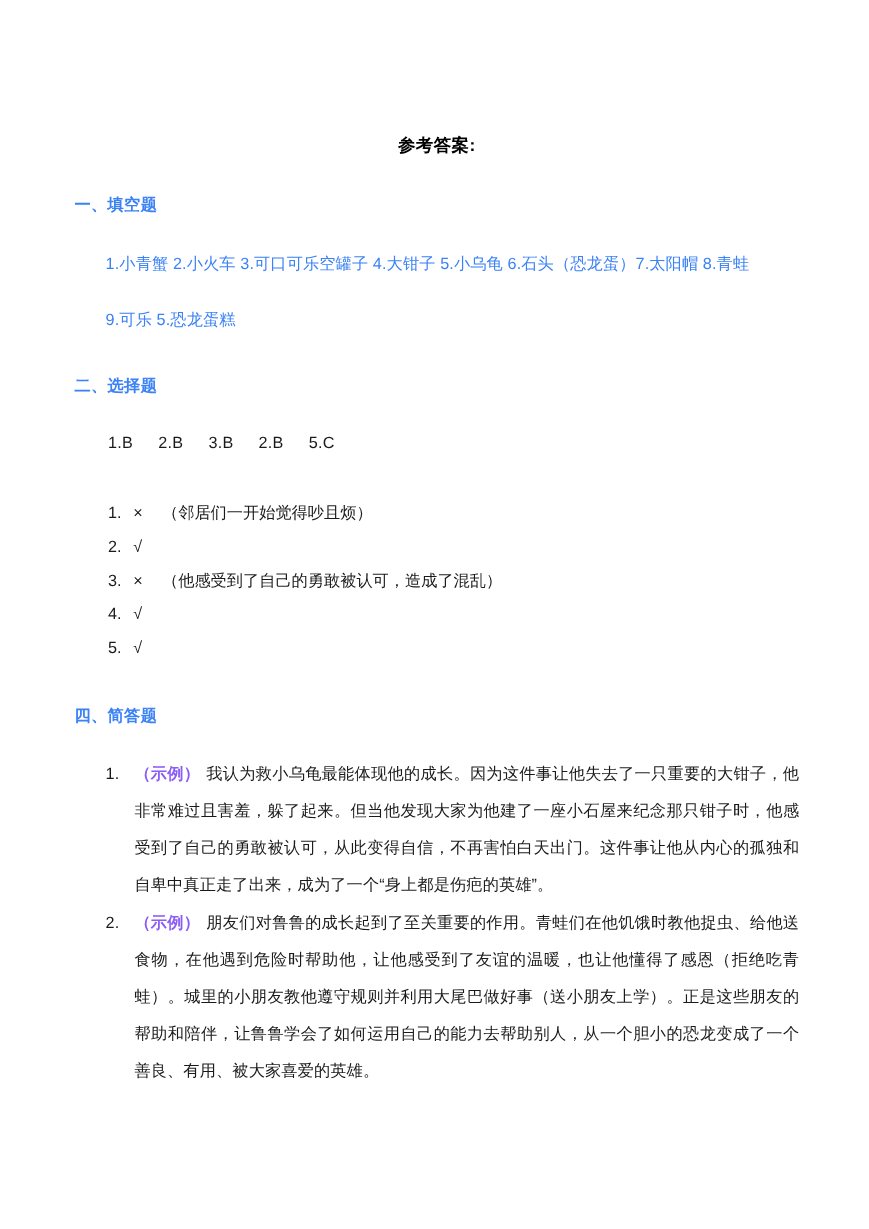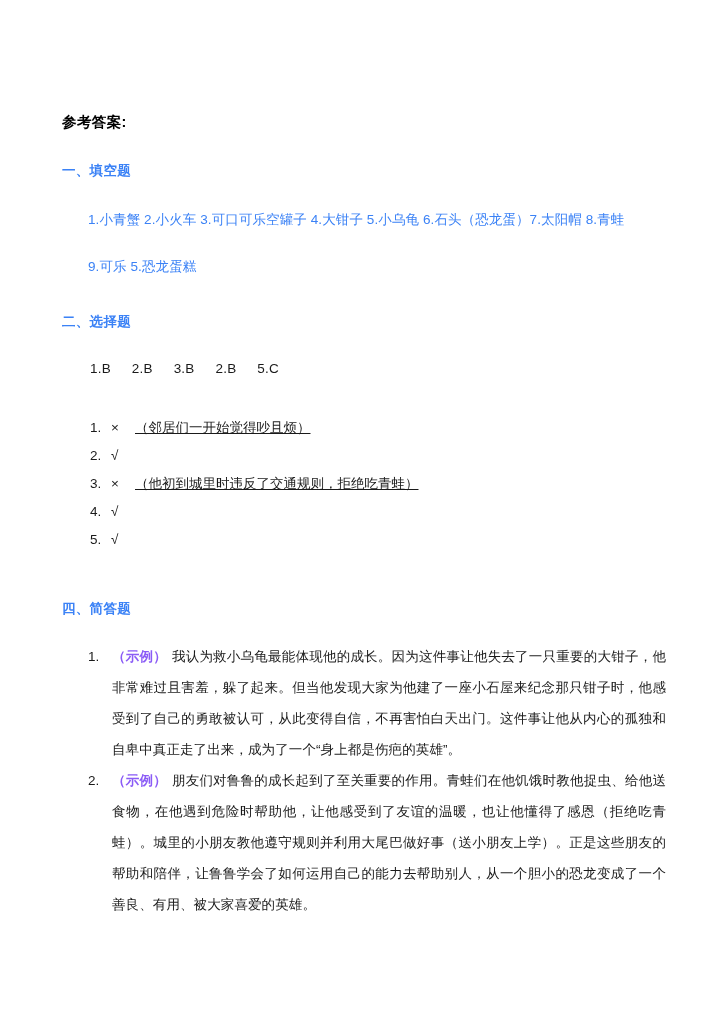--- a/index.html
+++ b/index.html
@@ -24,20 +24,21 @@
   }
 
   
   .doc-title {
     font-size: 14.5px;
     font-weight: bold;
     color: #000000;
     letter-spacing: 0.4px;
     margin: 0 0 30px 0;
     line-height: 1.4;
+    text-align: center;
   }
 
   
   .section {
     margin: 0;
   }
   .section-heading {
     font-size: 13.5px;
     font-weight: bold;
     color: #3b82f6;
@@ -65,22 +66,21 @@
     line-height: 30px;
     letter-spacing: 0.2px;
   }
   .choice-item {
     margin-right: 17px;
   }
   .choice-item:last-child { margin-right: 0; margin-top: 11px; }
 
   
   .judge-list {
-    margin: 0 0 16px 28px;
-    text-decoration: underline;
+    margin: 0 0 4px 28px;
   }
   .judge-item {
     font-size: 13.5px;
     color: #1a1a1a;
     line-height: 28px;
     white-space: nowrap;
   }
   .judge-num { display: inline-block; min-width: 17px; }
   .judge-mark { display: inline-block; min-width: 22px; padding-left: 4px; }
   .judge-note { padding-left: 2px; }
@@ -149,21 +149,21 @@
 
   <div class="section">
     <div class="judge-list">
       <div class="judge-item">
         <span class="judge-num">1.</span><span class="judge-mark">×</span><span class="judge-note">（邻居们一开始觉得吵且烦）</span>
       </div>
       <div class="judge-item">
         <span class="judge-num">2.</span><span class="judge-mark">√</span><span class="judge-note"></span>
       </div>
       <div class="judge-item">
-        <span class="judge-num">3.</span><span class="judge-mark">×</span><span class="judge-note">（他初到城里时违反了交通规则，拒绝吃青蛙）</span>
+        <span class="judge-num">3.</span><span class="judge-mark">×</span><span class="judge-note">（他感受到了自己的勇敢被认可，造成了混乱）</span>
       </div>
       <div class="judge-item">
         <span class="judge-num">4.</span><span class="judge-mark">√</span><span class="judge-note"></span>
       </div>
       <div class="judge-item">
         <span class="judge-num">5.</span><span class="judge-mark">√</span><span class="judge-note"></span>
       </div>
     </div>
   </div>
 

